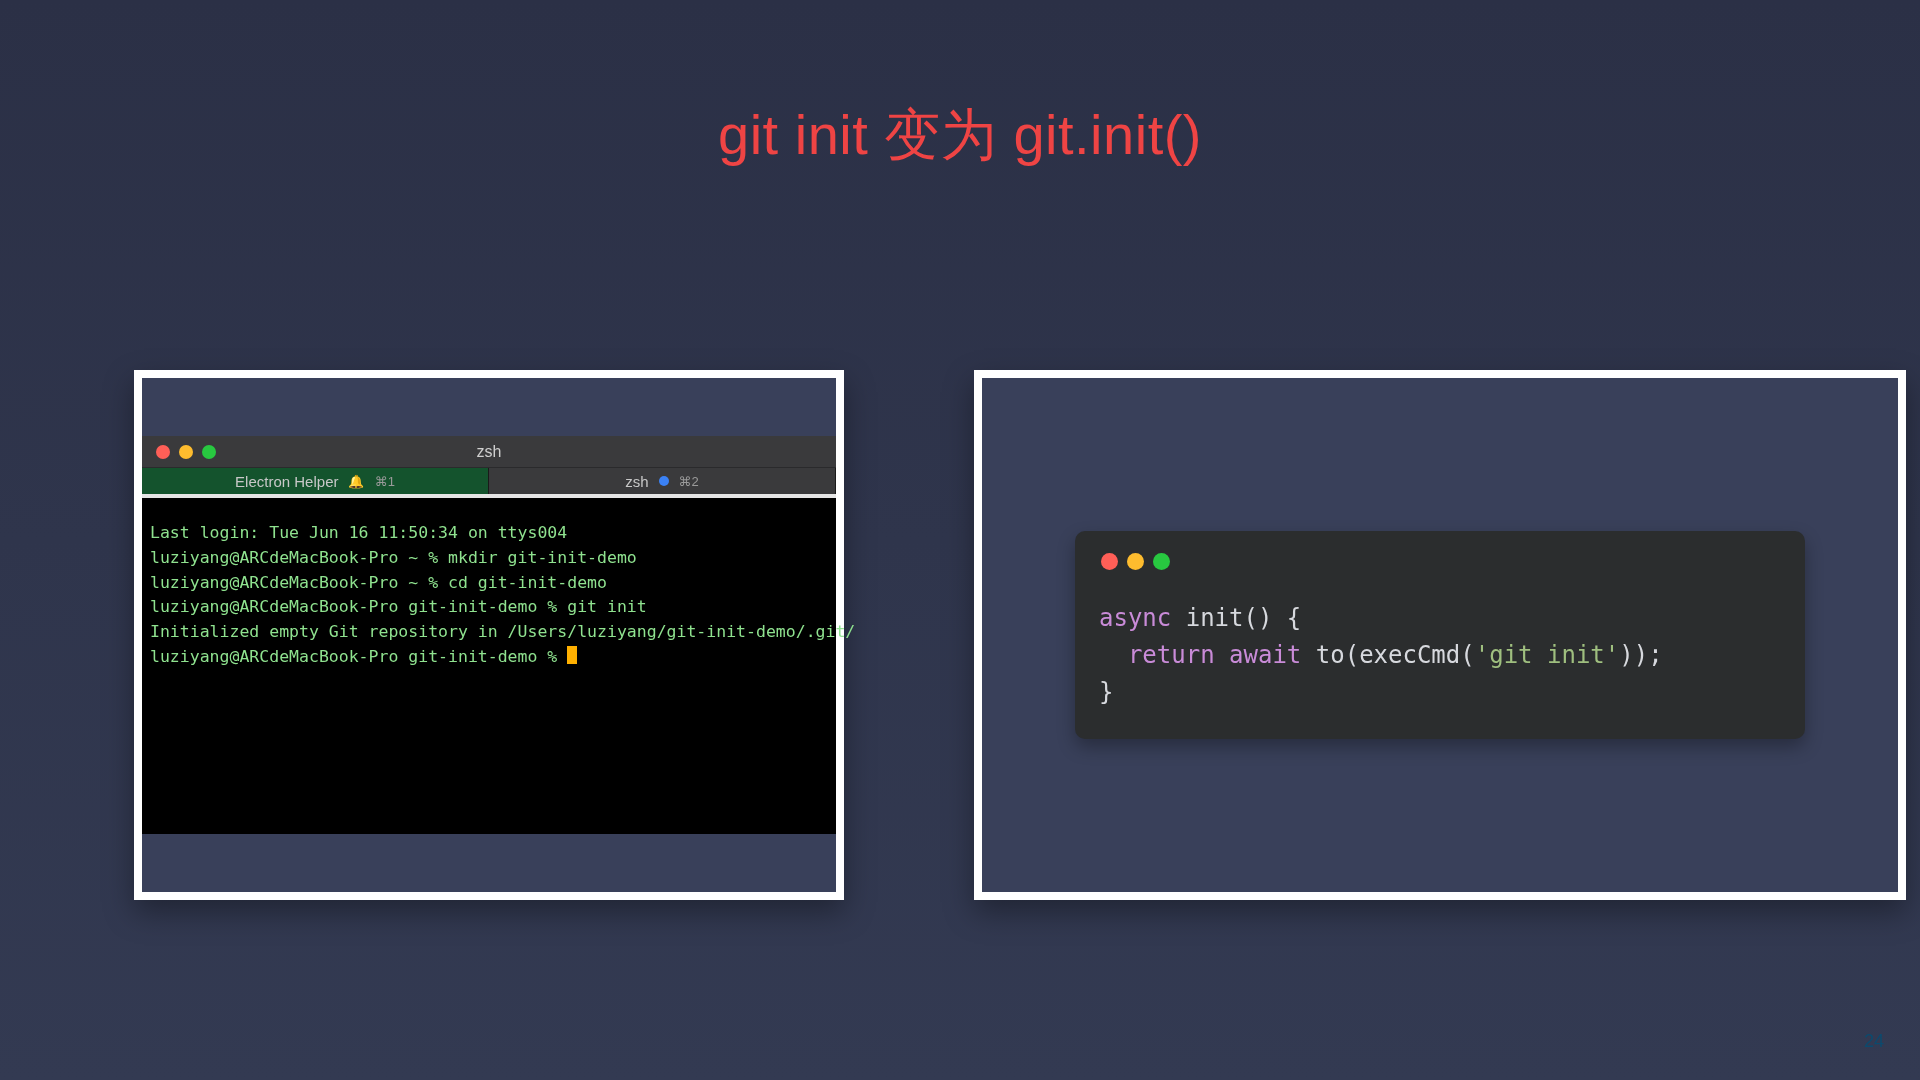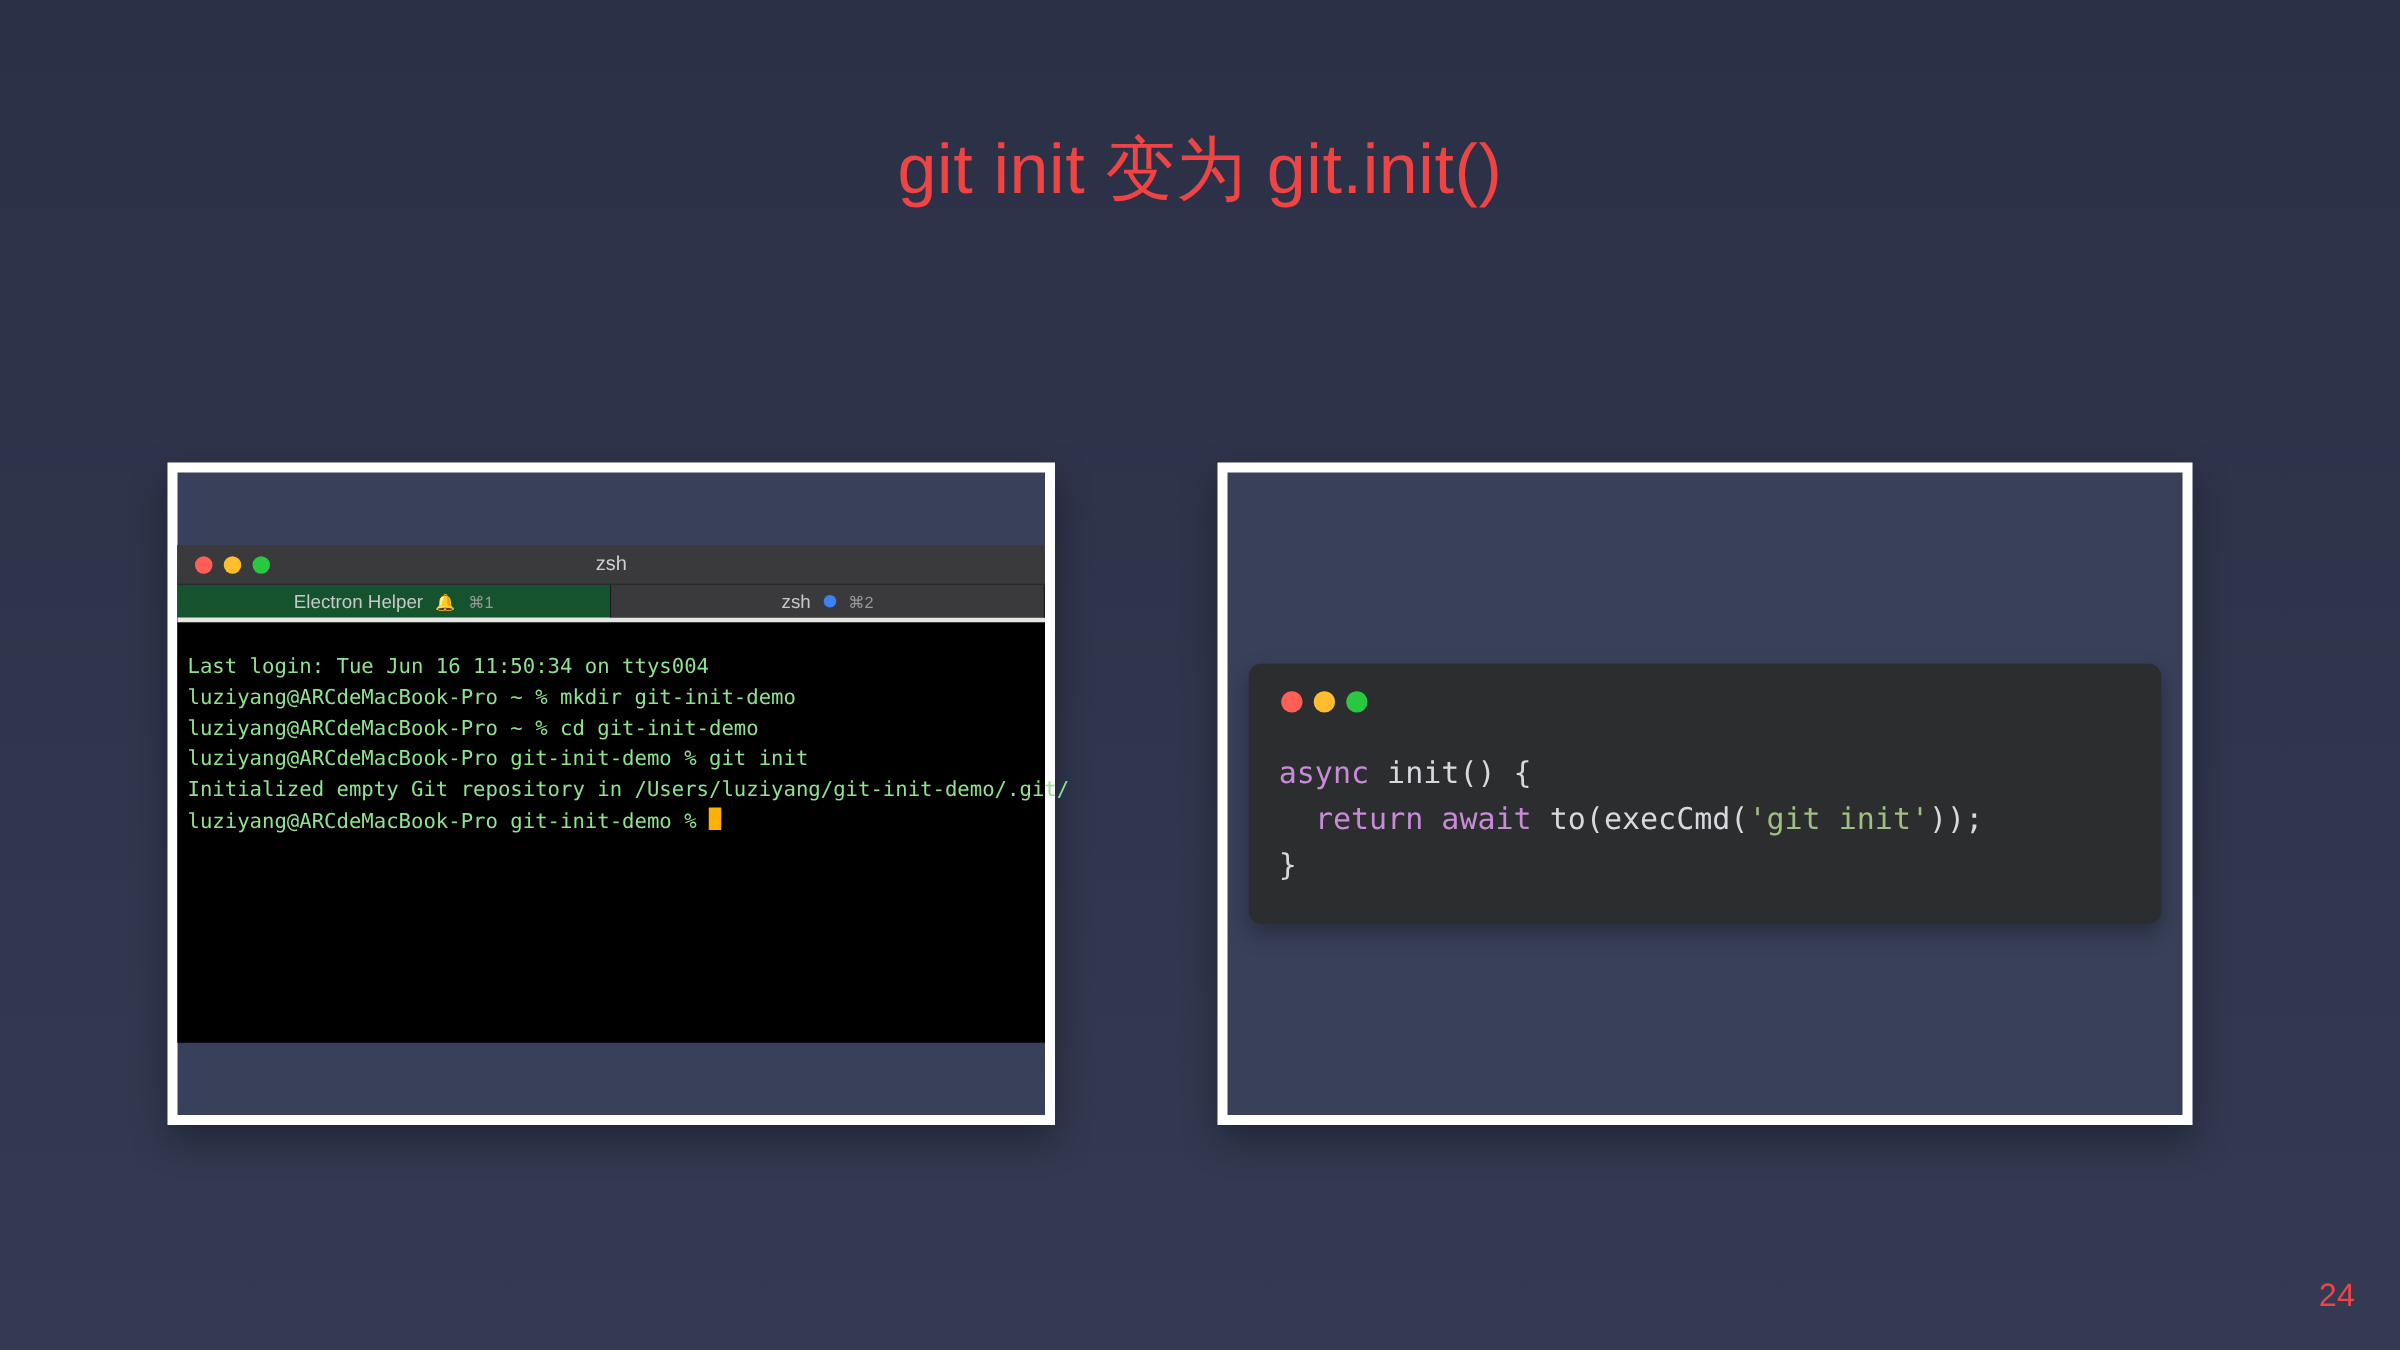--- a/index.html
+++ b/index.html
@@ -21,33 +21,33 @@
     font-size: 56px;
     font-weight: 400;
     color: #ef4444;
     letter-spacing: 0.5px;
   }
 
   .page-num {
     position: absolute;
     right: 36px;
     bottom: 28px;
-    font-size: 26px;
-    color: #ef4444;
+    font-size: 18px;
+    color: #0c4a6e;
   }
 
   
   .panel {
     position: absolute;
     border: 8px solid #fff;
     background: #39405a;
     box-shadow: 0 12px 28px rgba(0,0,0,0.35);
   }
   .panel-left  { left: 134px;  top: 370px; width: 710px; height: 530px; }
-  .panel-right { left: 974px;  top: 370px; width: 780px; height: 530px; display:flex; align-items:center; justify-content:center; }
+  .panel-right { left: 974px;  top: 370px; width: 932px; height: 530px; display:flex; align-items:center; justify-content:center; }
 
   
   .term {
     position: absolute;
     left: 0; right: 0;
     top: 58px;
     bottom: 58px;
     background: #000;
     display: flex;
     flex-direction: column;

